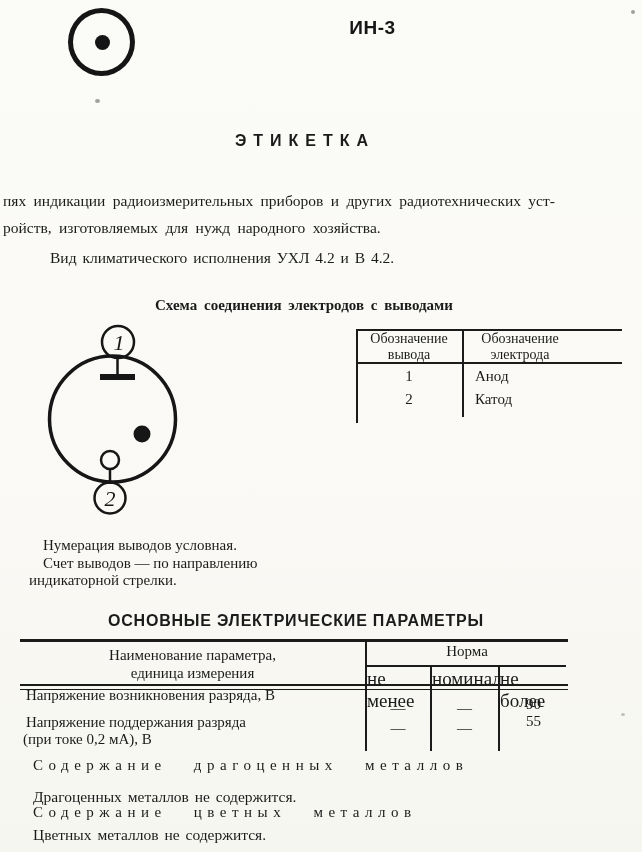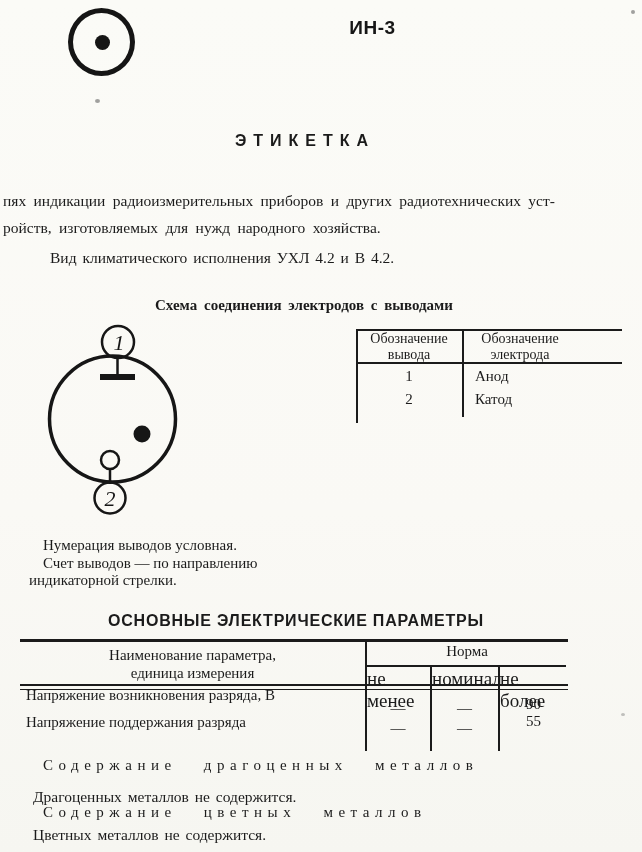--- a/index.html
+++ b/index.html
@@ -75,21 +75,21 @@
   .xt-r1name{top:48px;text-align:right;}
   .xt-r1min{left:347px;top:61px;width:62px;}
   .xt-r1nom{left:412px;top:61px;width:65px;}
   .xt-r1max{left:480px;top:57px;width:67px;}
   .xt-r2name1{top:75px;}
   .xt-r2name2{left:3px;top:92px;}
   .xt-r2min{left:347px;top:81px;width:62px;}
   .xt-r2nom{left:412px;top:81px;width:65px;}
   .xt-r2max{left:480px;top:74px;width:67px;}
   
-  .metal-heading{left:33px;font-size:15px;letter-spacing:5.5px;word-spacing:18px;margin-left:10px;}
+  .metal-heading{left:33px;font-size:15px;letter-spacing:5.5px;word-spacing:18px;}
   .metal-text{left:33px;font-size:15.5px;word-spacing:2px;}
   .m-h1{top:757px;}
   .m-t1{top:788px;}
   .m-h2{top:804px;}
   .m-t2{top:826px;}
   
   .speck{border-radius:50%;background:#555;opacity:.55;}
   .speck1{left:95px;top:99px;width:5px;height:4px;}
   .speck2{left:631px;top:10px;width:4px;height:4px;}
   .speck3{left:621px;top:713px;width:4px;height:3px;opacity:.35;}
@@ -171,20 +171,21 @@
     <div class="abs xt-sub xt-sub1">не менее</div>
     <div class="abs xt-sub xt-sub2">номинал</div>
     <div class="abs xt-sub xt-sub3">не более</div>
 
     <div class="abs xt-name xt-r1name">Напряжение возникновения разряда, В</div>
     <div class="abs xt-val xt-r1min">—</div>
     <div class="abs xt-val xt-r1nom">—</div>
     <div class="abs xt-val xt-r1max">90</div>
 
     <div class="abs xt-name xt-r2name1">Напряжение поддержания разряда</div>
+    <div class="abs xt-r2name2">(при токе 0,2 мА), В</div>
     <div class="abs xt-val xt-r2min">—</div>
     <div class="abs xt-val xt-r2nom">—</div>
     <div class="abs xt-val xt-r2max">55</div>
   </div>
 
   <div class="abs metal-heading m-h1">Содержание драгоценных металлов</div>
   <div class="abs metal-text m-t1">Драгоценных металлов не содержится.</div>
   <div class="abs metal-text m-t2">Цветных металлов не содержится.</div>
   <div class="abs metal-heading m-h2">Содержание цветных металлов</div>
 

